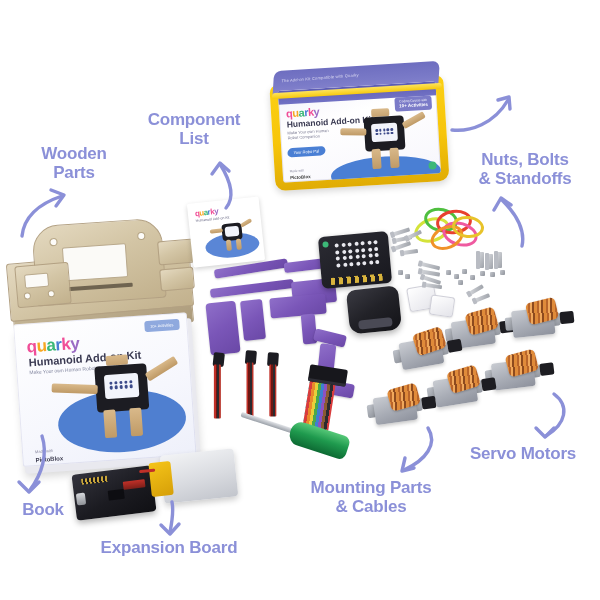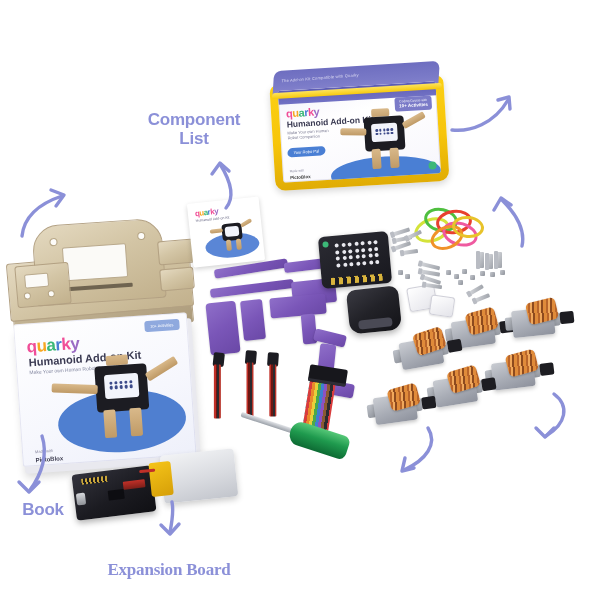--- a/index.html
+++ b/index.html
@@ -739,57 +739,64 @@
 
   <div class="annot" style="left:132px; top:110px; width:124px;">Component
 List</div>
   <div class="arrow" style="left:196px; top:158px;">
     <svg width="50" height="52" viewBox="0 0 50 52" fill="none">
       <path d="M30 50 C40 38, 34 22, 24 6" stroke="#8b90d8" stroke-width="3.4" stroke-linecap="round" fill="none"></path>
       <path d="M16 16 L24 5 L33 13" stroke="#8b90d8" stroke-width="3.4" stroke-linecap="round" stroke-linejoin="round" fill="none"></path>
     </svg>
   </div>
 
+  <div class="annot" style="left:16px; top:144px; width:116px;">Wooden
+Parts</div>
   <div class="arrow" style="left:18px; top:188px;">
     <svg width="56" height="52" viewBox="0 0 56 52" fill="none">
       <path d="M4 48 C6 30, 20 16, 44 8" stroke="#8b90d8" stroke-width="3.4" stroke-linecap="round" fill="none"></path>
       <path d="M33 2 L46 7 L38 18" stroke="#8b90d8" stroke-width="3.4" stroke-linecap="round" stroke-linejoin="round" fill="none"></path>
     </svg>
   </div>
 
+  <div class="annot rt" style="left:452px; top:150px; width:146px; text-align:center;">Nuts, Bolts
+&amp; Standoffs</div>
   <div class="arrow" style="left:480px; top:194px;">
     <svg width="56" height="54" viewBox="0 0 56 54" fill="none">
       <path d="M42 52 C46 34, 34 18, 22 6" stroke="#8b90d8" stroke-width="3.4" stroke-linecap="round" fill="none"></path>
       <path d="M14 16 L21 4 L31 11" stroke="#8b90d8" stroke-width="3.4" stroke-linecap="round" stroke-linejoin="round" fill="none"></path>
     </svg>
   </div>
 
+  <div class="annot" style="left:448px; top:444px; width:150px;">Servo Motors</div>
   <div class="arrow" style="left:524px; top:392px;">
     <svg width="52" height="50" viewBox="0 0 52 50" fill="none">
       <path d="M30 2 C46 14, 42 32, 22 44" stroke="#8b90d8" stroke-width="3.4" stroke-linecap="round" fill="none"></path>
       <path d="M30 36 L21 45 L12 36" stroke="#8b90d8" stroke-width="3.4" stroke-linecap="round" stroke-linejoin="round" fill="none"></path>
     </svg>
   </div>
 
+  <div class="annot" style="left:288px; top:478px; width:166px;">Mounting Parts
+&amp; Cables</div>
   <div class="arrow" style="left:382px; top:424px;">
     <svg width="56" height="52" viewBox="0 0 56 52" fill="none">
       <path d="M46 4 C56 20, 44 36, 22 46" stroke="#8b90d8" stroke-width="3.4" stroke-linecap="round" fill="none"></path>
       <path d="M32 44 L20 47 L23 34" stroke="#8b90d8" stroke-width="3.4" stroke-linecap="round" stroke-linejoin="round" fill="none"></path>
     </svg>
   </div>
 
   <div class="annot" style="left:8px; top:500px; width:70px;">Book</div>
   <div class="arrow" style="left:12px; top:434px;">
     <svg width="46" height="64" viewBox="0 0 46 64" fill="none">
       <path d="M30 2 C36 20, 30 40, 18 56" stroke="#8b90d8" stroke-width="3.4" stroke-linecap="round" fill="none"></path>
       <path d="M27 48 L17 58 L7 48" stroke="#8b90d8" stroke-width="3.4" stroke-linecap="round" stroke-linejoin="round" fill="none"></path>
     </svg>
   </div>
 
-  <div class="annot" style="left:76px; top:560px; width:186px;font-family:Liberation Serif, serif;">Expansion Board</div>
+  <div class="annot" style="left:76px; top:538px; width:186px;">Expansion Board</div>
   <div class="arrow" style="left:152px; top:500px;">
     <svg width="40" height="38" viewBox="0 0 40 38" fill="none">
       <path d="M20 2 C22 12, 20 22, 18 32" stroke="#8b90d8" stroke-width="3.4" stroke-linecap="round" fill="none"></path>
       <path d="M27 24 L18 34 L9 25" stroke="#8b90d8" stroke-width="3.4" stroke-linecap="round" stroke-linejoin="round" fill="none"></path>
     </svg>
   </div>
 
 </div>
 
 </body></html>

